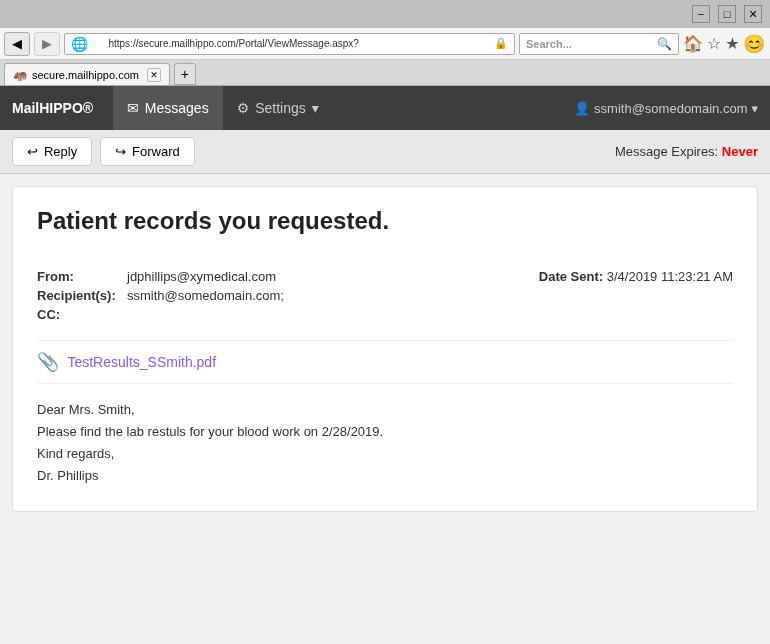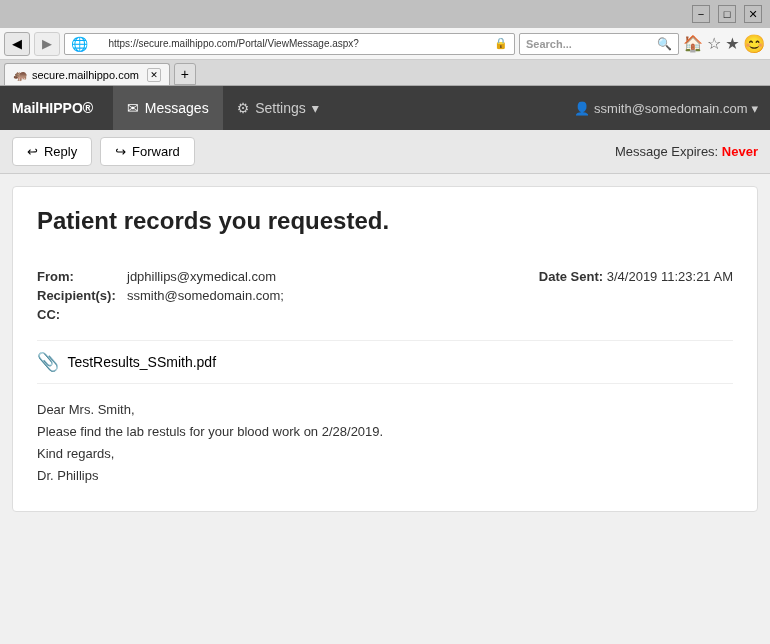--- a/index.html
+++ b/index.html
@@ -213,21 +213,21 @@
       padding: 10px 0;
       border-top: 1px solid #eee;
       border-bottom: 1px solid #eee;
       display: flex;
       align-items: center;
       gap: 8px;
     }
     .attachment-icon { font-size: 18px; color: #666; }
     .attachment-name {
       font-size: 14px;
-      color: #000000;
+      color: #8b5cf6;
       cursor: pointer;
     }
     .email-body {
       margin-top: 15px;
       font-size: 13px;
       color: #333;
       line-height: 1.7;
     }
     .date-sent-label { font-weight: bold; }
   </style>

